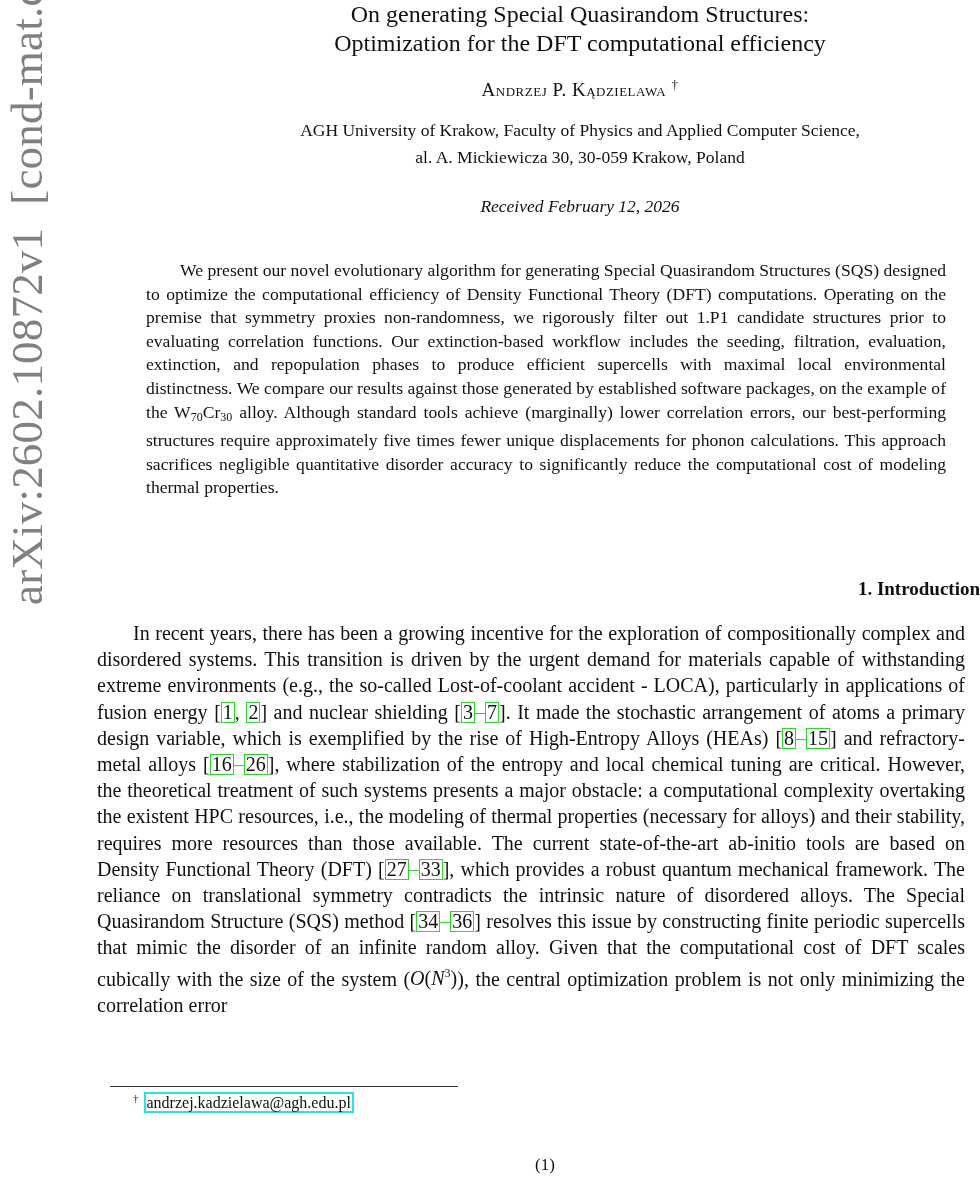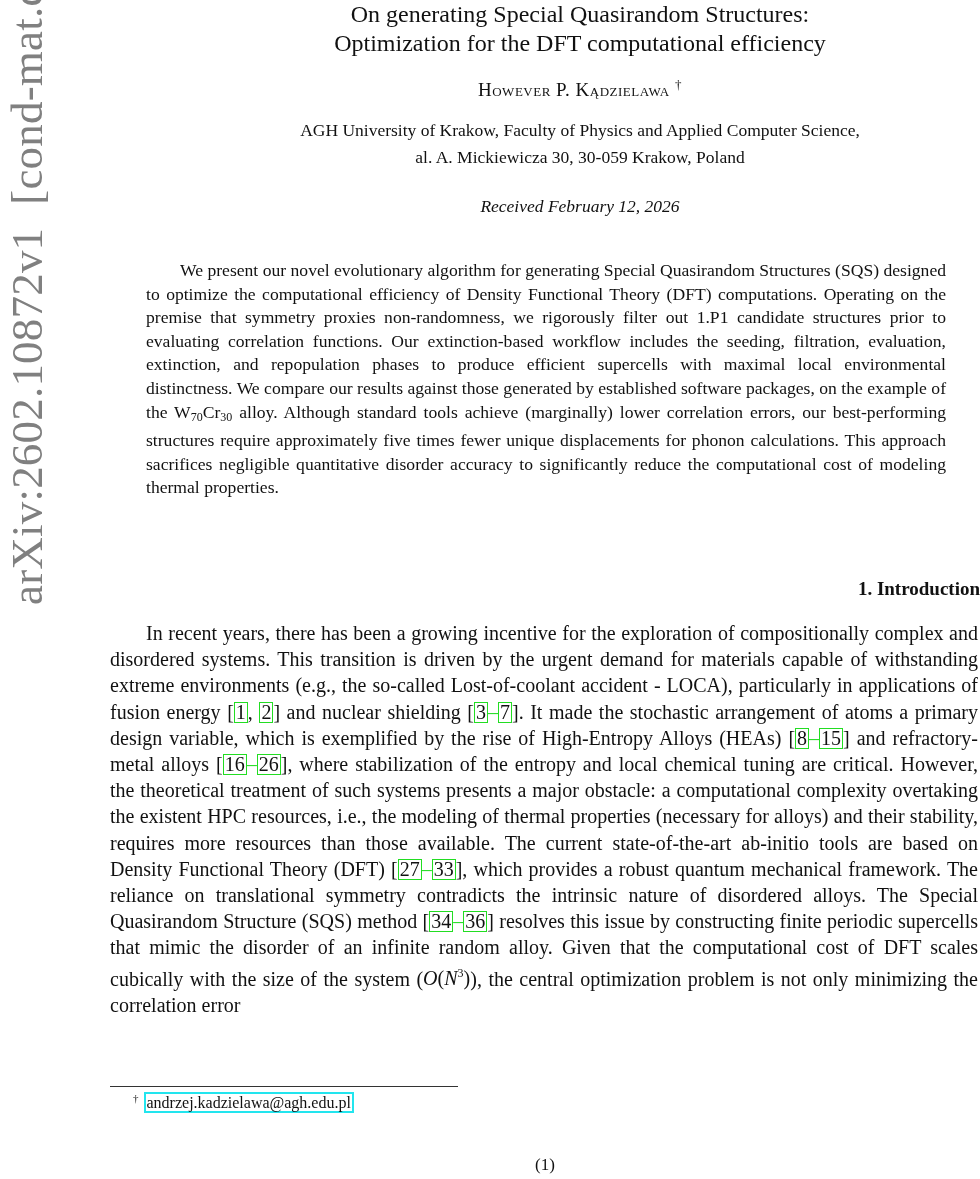--- a/index.html
+++ b/index.html
@@ -37,21 +37,21 @@
   .abstract {
     position: absolute; left: 146px; width: 800px; top: 259px;
     font-size: 17.6px; line-height: 23.6px; text-align: justify; text-indent: 34px;
     hyphens: auto;
   }
   .section-title {
     position: absolute; left: 110px; width: 870px; top: 578px; text-align: right;
     font-size: 19px; font-weight: bold;
   }
   .body-text {
-    position: absolute; left: 110px; width: 868px; top: 620px;
+    position: absolute; left: 97px; width: 868px; top: 620px;
     font-size: 20px; line-height: 26.2px; text-align: justify; text-indent: 36px;
     hyphens: auto;
   }
   .cite {
     display: inline-block; border: 1.5px solid #22dd22; padding: 0 1px;
     line-height: 19px; text-indent: 0; cursor: pointer;
   }
   .cite-dash { color: #22dd22; }
   sub.small { font-size: 12px; vertical-align: -3px; }
   sup.small { font-size: 12px; }
@@ -79,21 +79,21 @@
     <span>arXiv:2602.10872v1</span>&nbsp;&nbsp;<span>[cond-mat.dis-nn]</span>&nbsp;&nbsp;
   </div>
 </div>
 
 <div class="title">
   <div>On generating Special Quasirandom Structures:</div>
   <div>Optimization for the DFT computational efficiency</div>
 </div>
 
 <div class="author">
-  <span>However P. Kądzielawa</span>
+  <span>Andrzej P. Kądzielawa</span>
   <sup>†</sup>
 </div>
 
 <div class="affil">
   <div>AGH University of Krakow, Faculty of Physics and Applied Computer Science,</div>
   <div>al. A. Mickiewicza 30, 30-059 Krakow, Poland</div>
 </div>
 
 <div class="received">Received February 12, 2026</div>
 

